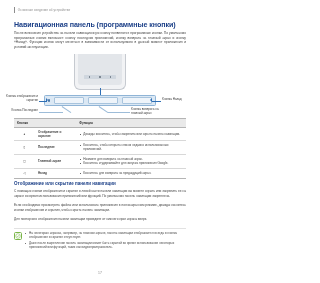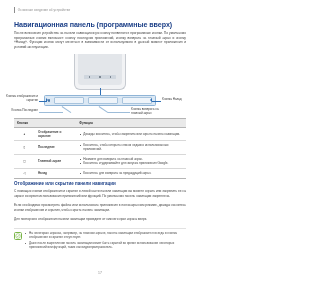--- a/index.html
+++ b/index.html
@@ -332,21 +332,21 @@
 </head>
 <body>
 
 <div class="page">
 
   <div class="running-header">
     <div class="header-bar"></div>
     <div class="header-text">Основные сведения об устройстве</div>
   </div>
 
-  <div class="main-title">Навигационная панель (программные вверх)</div>
+  <div class="main-title">Навигационная панель (программные кнопки)</div>
 
   <div class="intro-para">После включения устройства на панели навигационную кнопку появляются программные кнопки. По умолчанию программные кнопки включают: кнопку последних приложений, кнопку возврата на главный экран и кнопку «Назад». Функции кнопок могут меняться в зависимости от используемого в данный момент приложения и условий эксплуатации.</div>
 
   <div class="diagram">
 
     <div class="phone-body">
       <div class="phone-screen">
         <div class="phone-navbar">
           <span></span>
           <span></span>

